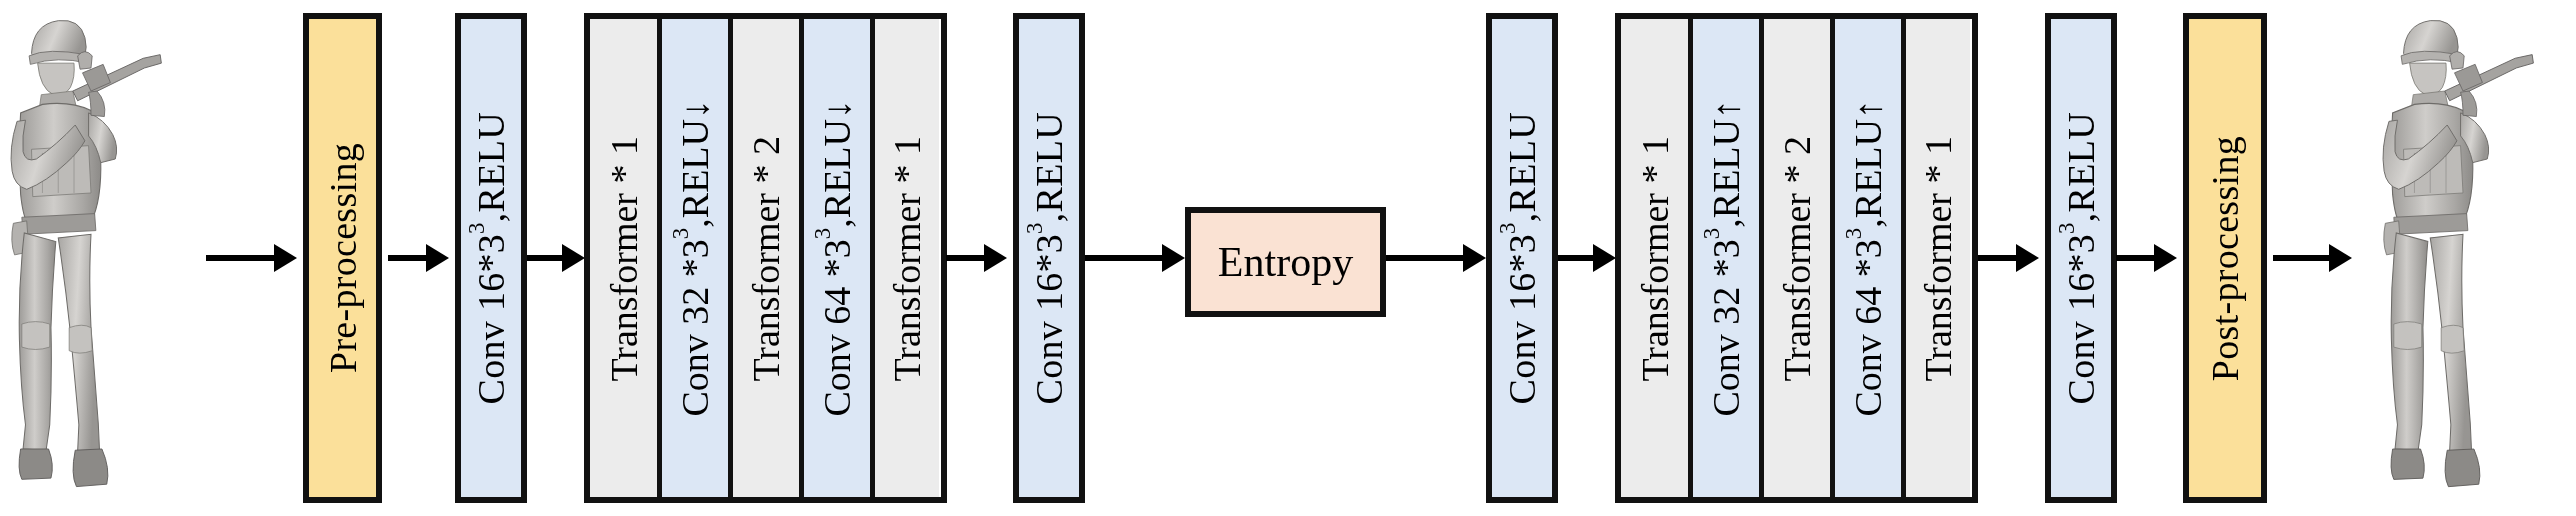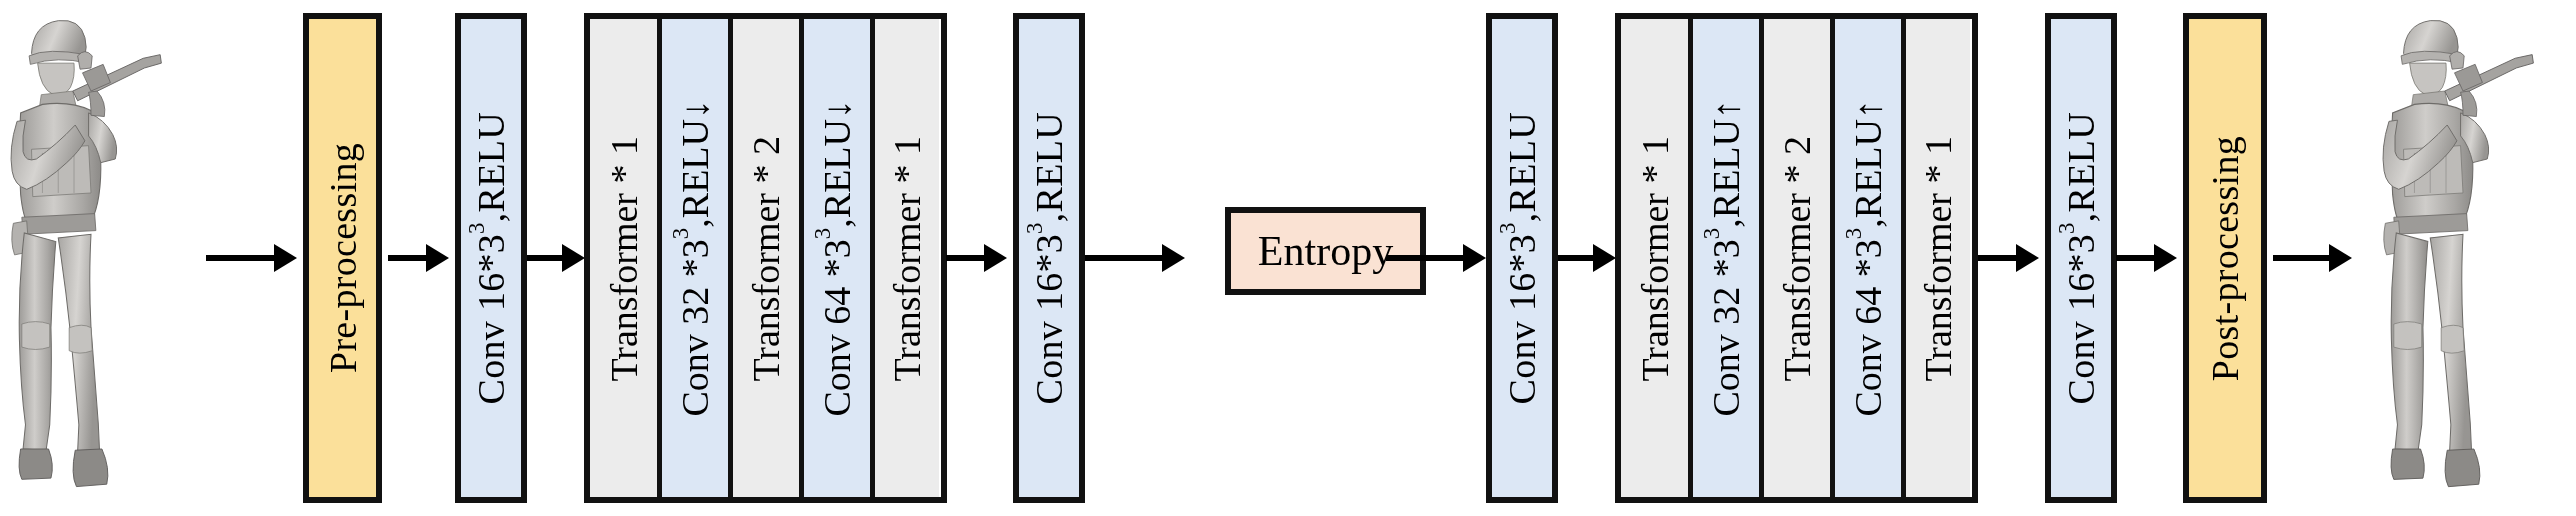--- a/index.html
+++ b/index.html
@@ -240,21 +240,21 @@
     <span class="vlabel">
       <span>Conv 16*3</span><sup>3</sup><span>,RELU</span>
     </span>
   </div>
 
   <div class="arrow" style="left:1085px; top:244px; width:100px;">
     <div class="shaft"></div>
     <div class="head"></div>
   </div>
 
-  <div class="hbox box-peach" style="left:1185px; top:207px; width:201px; height:88px;margin-left:40px;">
+  <div class="hbox box-peach" style="left:1185px; top:207px; width:201px; height:110px;">
     <span class="hlabel">Entropy</span>
   </div>
 
   <div class="arrow" style="left:1386px; top:244px; width:100px;">
     <div class="shaft"></div>
     <div class="head"></div>
   </div>
 
   <div class="vbox box-blue" style="left:1486px; top:13.3px; width:72px; height:490px;">
     <span class="vlabel">

